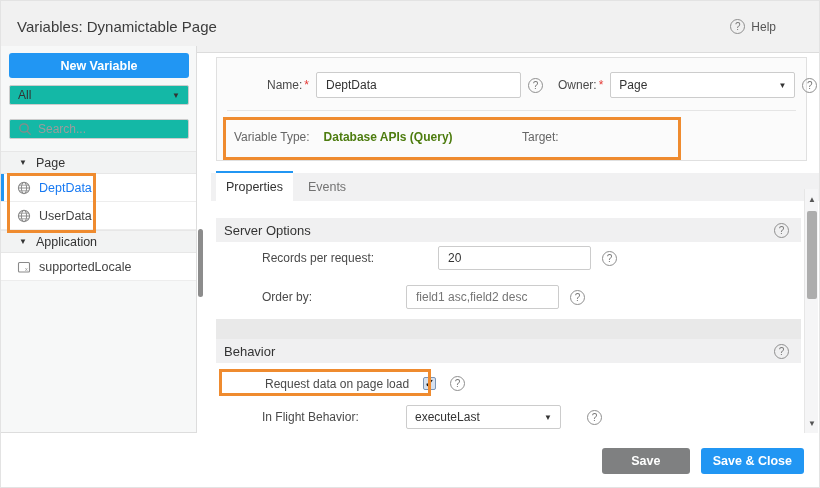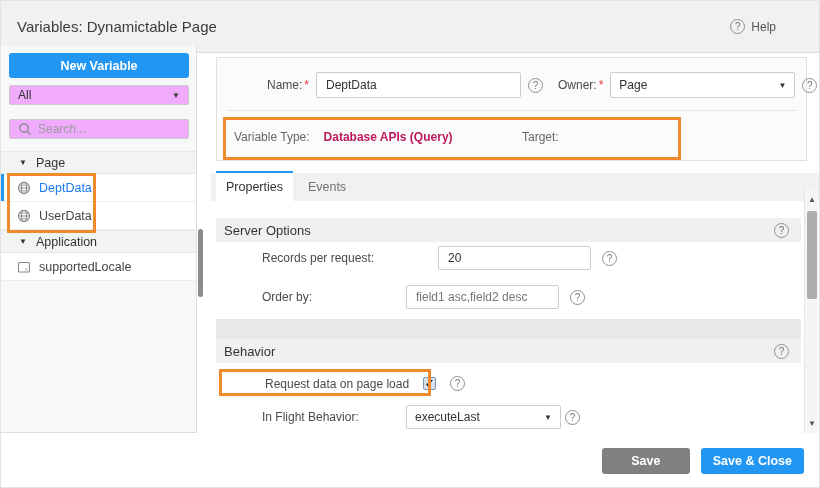--- a/index.html
+++ b/index.html
@@ -30,21 +30,21 @@
     background:#f7f8f8; border-right:1px solid #ddd; border-bottom:1px solid #ddd;
   }
   .btn-new {
     position:absolute; left:8px; top:7px; width:180px; height:25px;
     background:#2196f3; color:#fff; font-weight:bold; font-size:12.5px;
     border:none; border-radius:3px; display:flex; align-items:center; justify-content:center;
     cursor:pointer;
   }
   .filter-select, .search-box {
     position:absolute; left:8px; width:180px; height:20px;
-    background:#f0abfc; border:1px solid #ccc; border-radius:2px;
+    background:#14b8a6; border:1px solid #ccc; border-radius:2px;
     display:flex; align-items:center; font-size:12px; color:#333; padding:0 8px;
   }
   .filter-select { top:39px; justify-content:space-between; cursor:pointer; }
   .sel-arrow { font-size:8px; color:#333; }
   .search-box { top:73px; gap:6px; }
   .search-box input {
     border:none; outline:none; width:100%; font-size:12px; color:#333; background:transparent;
     font-family:"Liberation Sans", sans-serif;
   }
   .search-box input::placeholder { color:#9c9c9c; }
@@ -81,21 +81,21 @@
     height:26px; background:#fff; border:1px solid #ccc; border-radius:2px;
     font-size:12px; color:#333; padding:0 9px; font-family:"Liberation Sans", sans-serif;
   }
   .tselect {
     height:26px; background:#fff; border:1px solid #ccc; border-radius:2px;
     font-size:12px; color:#333; padding:0 8px; display:flex; align-items:center;
     justify-content:space-between; cursor:pointer;
   }
   .card-div { position:absolute; left:10px; right:10px; top:52px; border-top:1px solid #e5e5e5; }
   .meta-label { font-size:12px; color:#666; }
-  .meta-value { font-size:12px; color:#be185d; font-weight:bold; }
+  .meta-value { font-size:12px; color:#4d7c0f; font-weight:bold; }
   
   .tabstrip {
     position:absolute; left:210px; top:172px; width:610px; height:28px;
     background:#f1f1f2;
   }
   .tab {
     position:absolute; top:-2px; height:30px; display:flex; align-items:center;
     justify-content:center; font-size:12.5px; cursor:pointer;
   }
   .tab.active {
@@ -287,21 +287,21 @@
         <span class="qcircle">?</span>
       </div>
       <div class="prow" style="left:11px; top:34px; height:21px; gap:14px;">
         <span class="flabel">Request data on page load</span>
         <span class="cbx">✓</span>
         <span class="qcircle">?</span>
       </div>
       <div class="prow" style="left:8px; top:66px; height:24px;">
         <span class="flabel">In Flight Behavior:</span>
       </div>
-      <div class="prow" style="left:190px; top:66px; height:24px; gap:4px;">
+      <div class="prow" style="left:190px; top:66px; height:24px; gap:26px;">
         <div class="tselect" style="width:155px; height:24px;">
           <span>executeLast</span>
           <span class="sel-arrow">▼</span>
         </div>
         <span class="qcircle">?</span>
       </div>
     </div>
   </div>
 
   <div class="mscroll">

